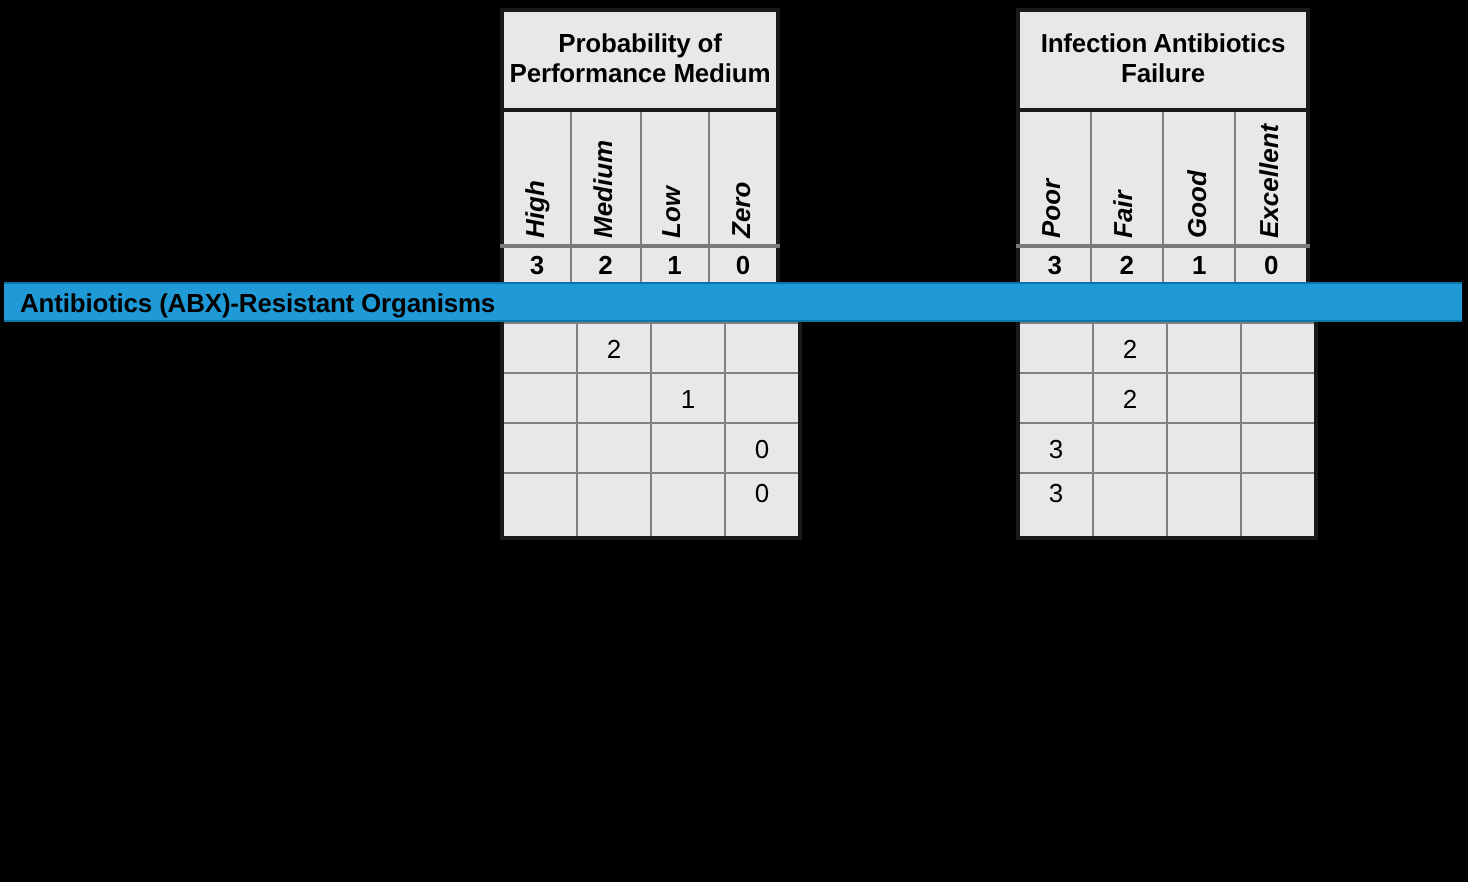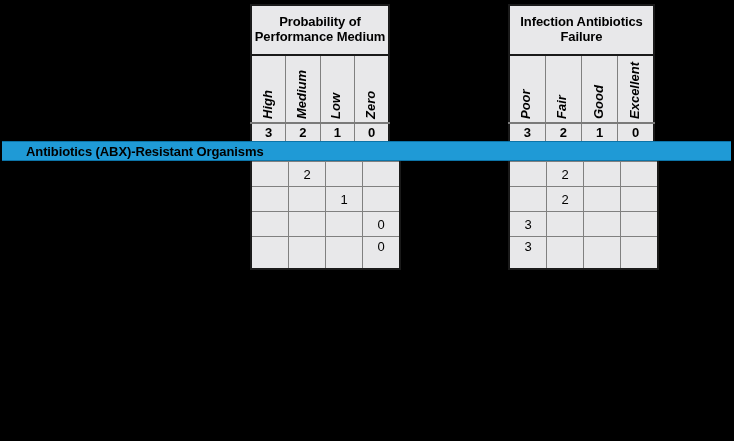--- a/index.html
+++ b/index.html
@@ -133,21 +133,21 @@
     width: 729px;
     height: 20px;
     background: #1f9ad6;
     border-top: 1px solid #0c74a8;
     border-bottom: 1px solid #0c74a8;
     display: flex;
     align-items: center;
     box-sizing: border-box;
   }
   .banner-label {
-    padding-left: 24px;
+    padding-left: 8px;
     font-size: 13px;
     font-weight: bold;
     color: #000000;
     white-space: nowrap;
     letter-spacing: -0.1px;
   }
 </style>
 </head>
 <body>
 

